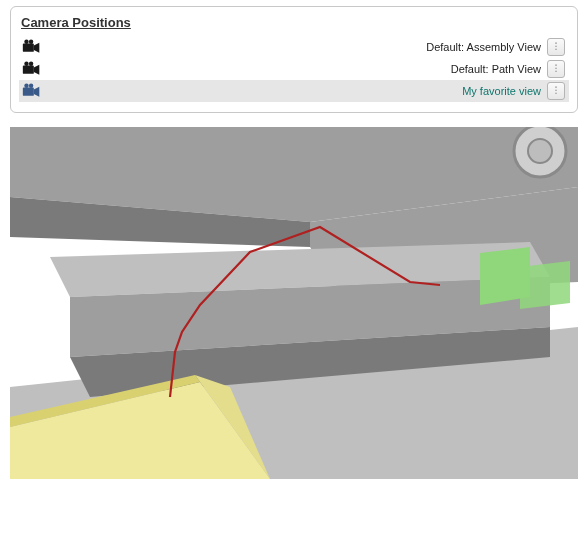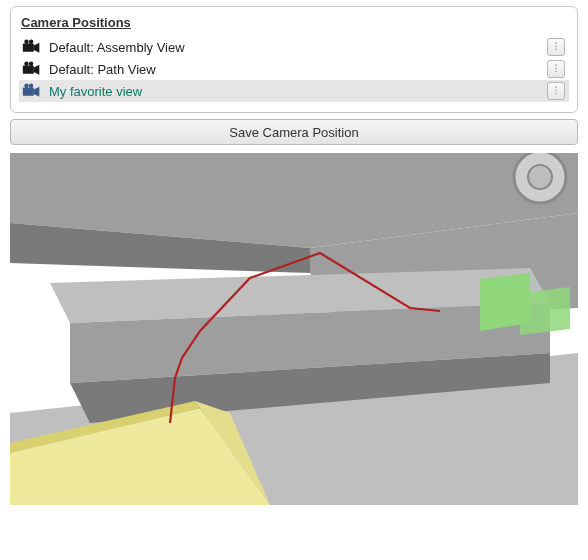--- a/index.html
+++ b/index.html
@@ -43,23 +43,24 @@
     width: 22px;
     height: 18px;
     display: flex;
     align-items: center;
     justify-content: center;
     flex-shrink: 0;
   }
   .cam-label {
     flex: 1;
     color: #222;
-    font-size: 13px;
+    font-size: 11px;
     white-space: nowrap;
     overflow: hidden;
+    text-align: right;
   }
   .cam-row.selected .cam-label { color: #0f766e; }
   .cam-row.selected .cam-icon svg .cam-shape { fill: #3a5a8a; }
   .cam-menu {
     width: 18px;
     height: 18px;
     border: 1px solid #b5b5b5;
     border-radius: 3px;
     background: linear-gradient(#fafafa,#e8e8e8);
     display: flex;
@@ -157,21 +158,20 @@
       <span class="cam-label">My favorite view</span>
       <div class="cam-menu">
           <span>⋮</span>
         </div>
     </div>
 
   </div>
 </div>
 
 <div class="button-row">
-  <button class="btn">Save Camera Position</button>
 </div>
 
 <div class="viewport">
   <svg viewBox="0 0 568 352">
 
     <rect x="0" y="0" width="568" height="352" fill="#ffffff"></rect>
     <polygon points="0,260 568,200 568,352 0,352" fill="#bfbfbf"></polygon>
 
     <polygon points="0,0 568,0 568,60 300,95 0,70" fill="#9e9e9e"></polygon>
     <polygon points="0,70 300,95 300,120 0,110" fill="#7a7a7a"></polygon>

